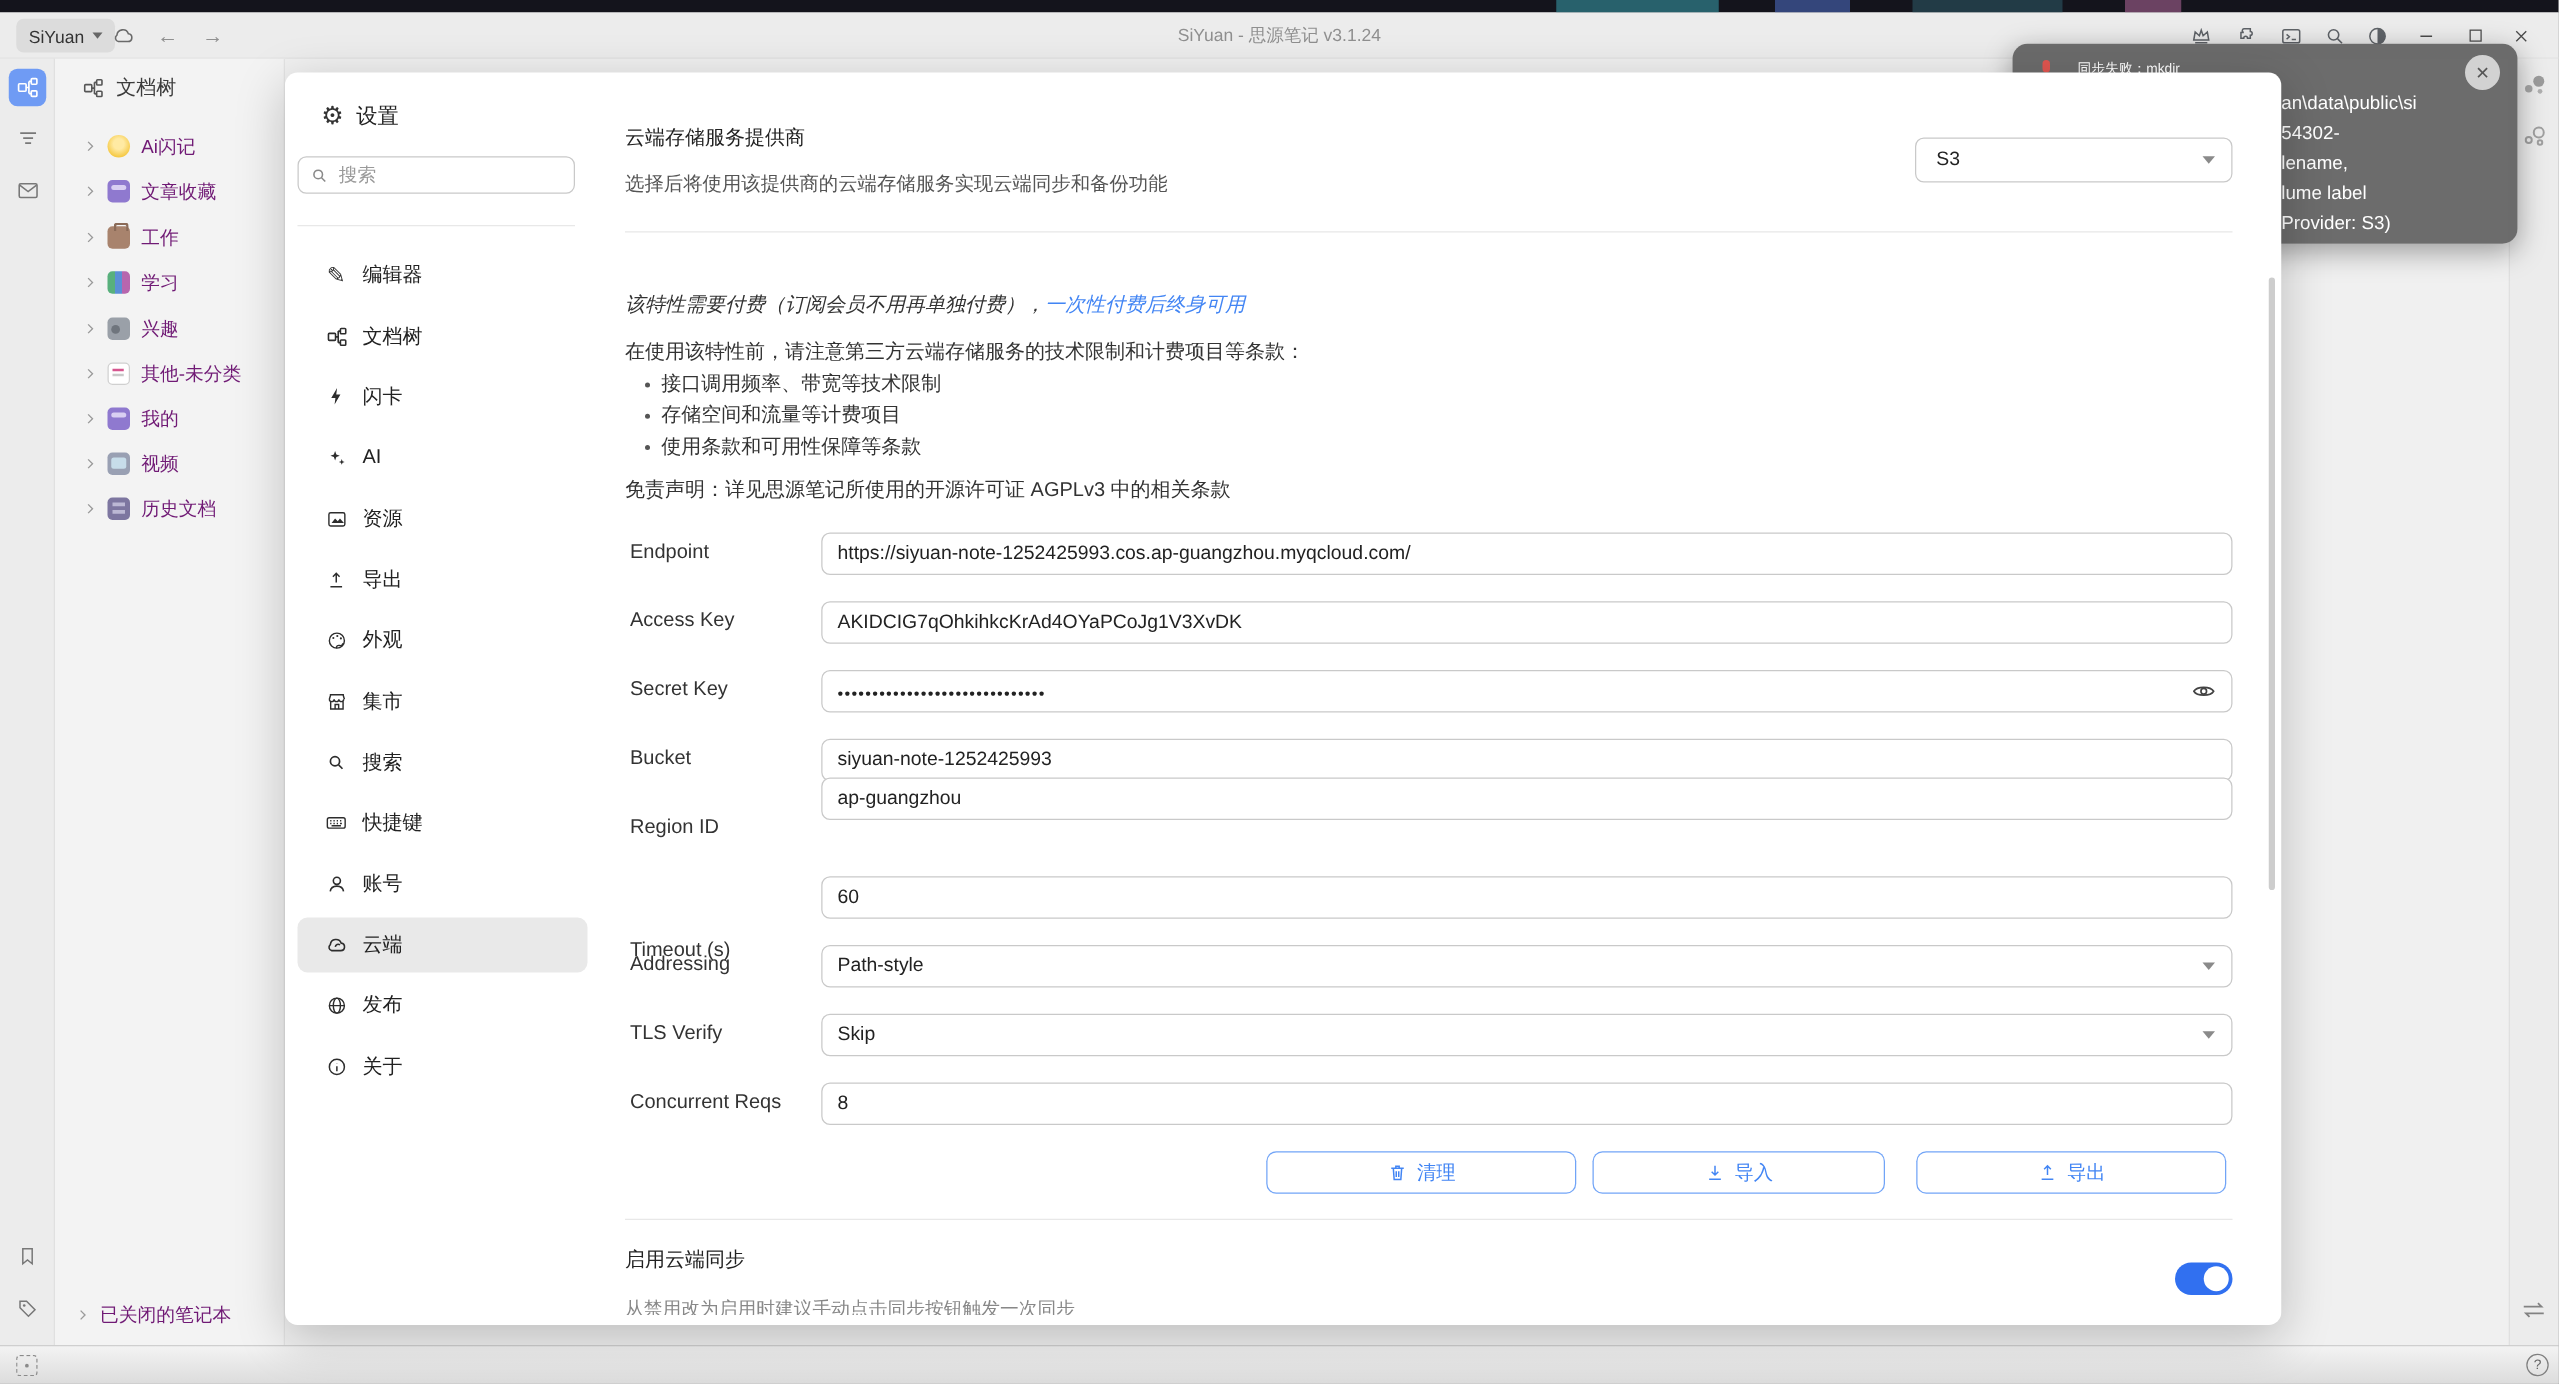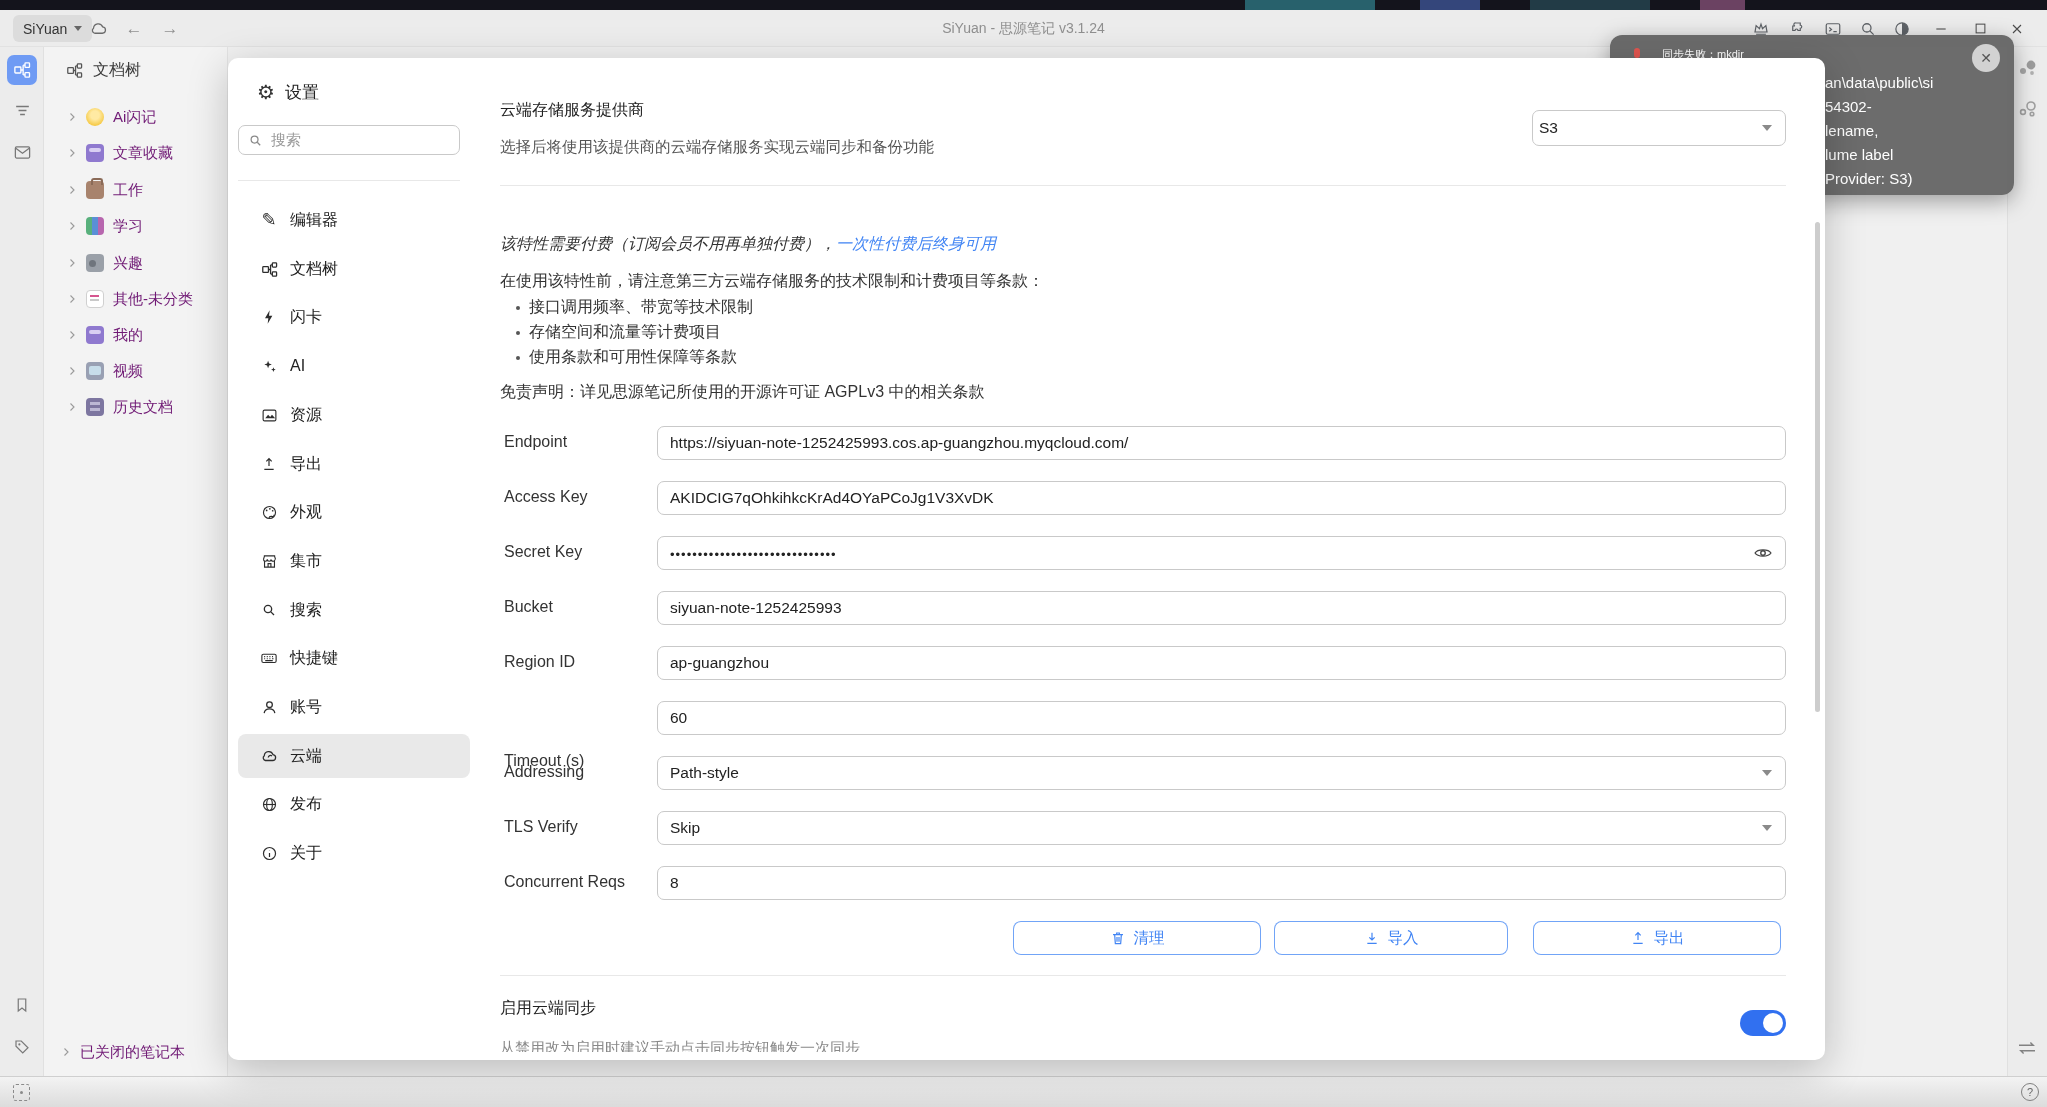--- a/index.html
+++ b/index.html
@@ -83,21 +83,21 @@
   .mi{left:10px;width:232px;height:44px;display:flex;align-items:center;border-radius:8px;color:#222;font-size:16px;}
   .mi.sel{background:#e9e9e9;}
   .mi-ic{width:24px;margin-left:19px;display:flex;justify-content:center;align-items:center;color:#2d2d2d;font-size:18px;}
   .mi-lb{margin-left:9px;}
   .dlg-scroll{left:1587px;top:164px;width:5px;height:490px;background:#cdcdcd;border-radius:3px;}
 
   
   .p-title{left:272px;top:42px;font-size:16px;color:#222;}
   .p-desc{left:272px;top:79px;font-size:15.5px;color:#555;}
   .sel-box{height:36px;border:1px solid #c9c9c9;border-radius:7px;background:#fff;
-    display:flex;align-items:center;font-size:15.5px;color:#222;padding:0 6px;}
+    display:flex;align-items:center;font-size:15.5px;color:#222;padding:0 16px;}
   .sel-caret{position:absolute;right:13px;top:50%;margin-top:-3px;width:0;height:0;
     border-left:5px solid transparent;border-right:5px solid transparent;border-top:6px solid #8a8a8a;}
   .hr{left:272px;width:1286px;height:1px;background:#e8e8e8;}
   .para{left:272px;font-size:16px;color:#333;white-space:nowrap;}
   .lnk{color:#4285f4;}
   .bullet{left:288px;font-size:16px;color:#333;display:flex;align-items:center;gap:9px;}
   .bullet .dot{width:4px;height:4px;border-radius:50%;background:#555;}
   .flabel{left:276px;font-size:16px;color:#333;}
   .finput{left:429px;width:1129px;height:34px;border:1px solid #c9c9c9;border-radius:7px;background:#fff;
     display:flex;align-items:center;padding:0 12px;font-size:15.5px;color:#222;}
@@ -555,21 +555,21 @@
           </svg>
         </span>
     </div>
 
     <div class="abs flabel" style="top:540px;">Bucket</div>
     <div class="abs finput" style="top:533px;">
         <span>siyuan-note-1252425993</span>
       </div>
 
     <div class="abs flabel" style="top:595px;">Region ID</div>
-    <div class="abs finput" style="top:588px;">
+    <div class="abs finput" style="top:564px;">
         <span>ap-guangzhou</span>
       </div>
 
     <div class="abs flabel" style="top:650px;margin-top:44px;">Timeout (s)</div>
     <div class="abs finput" style="top:643px;">
         <span>60</span>
       </div>
 
     <div class="abs flabel" style="top:705px;">Addressing</div>
     <div class="abs finput" style="top:698px;">

